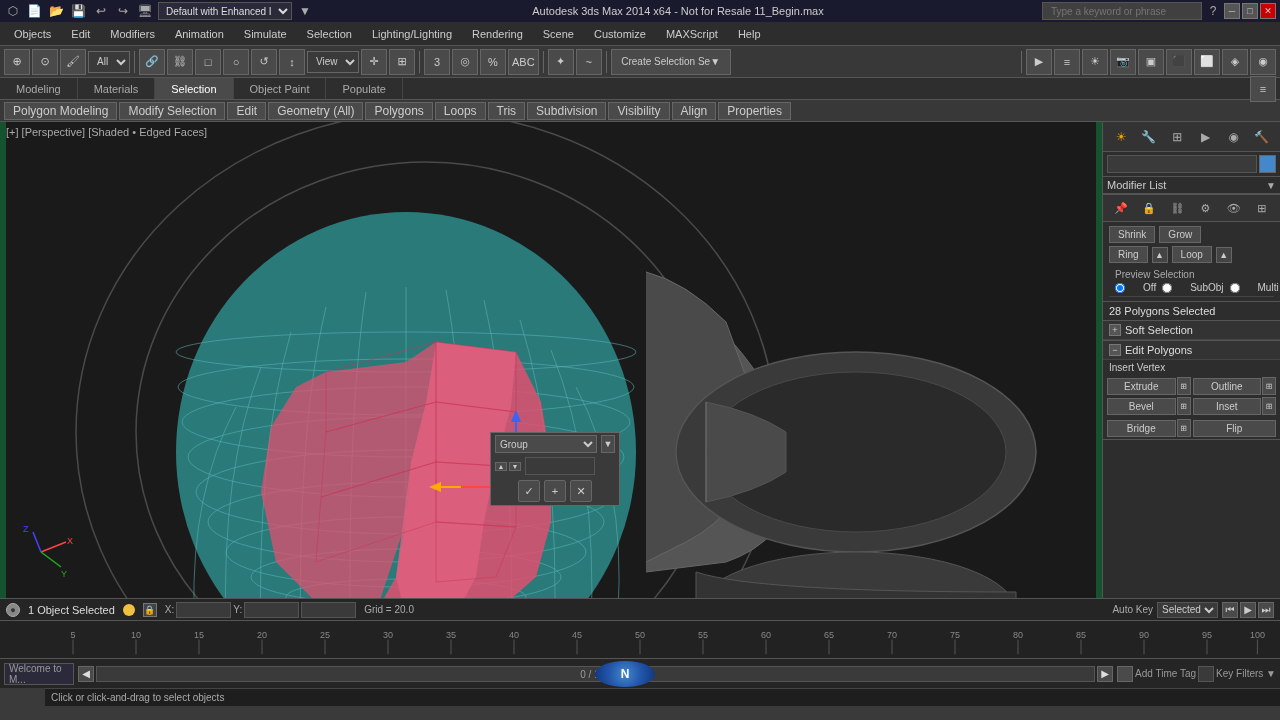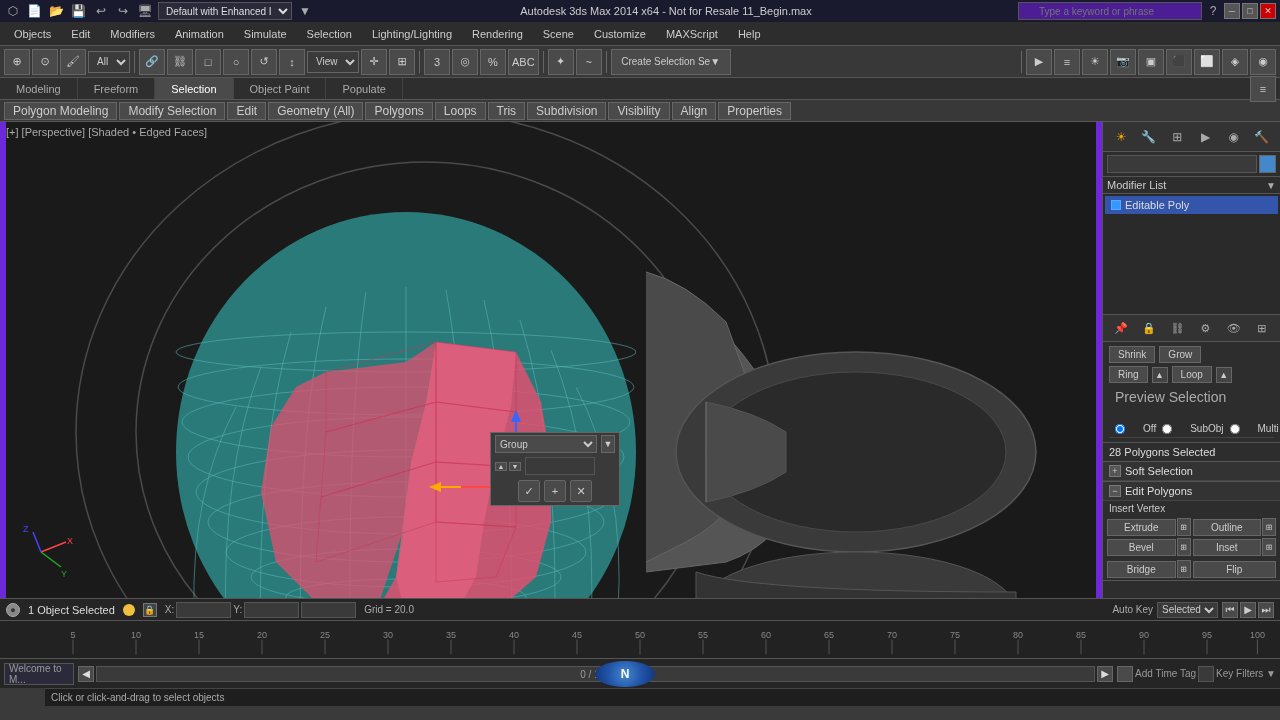--- a/index.html
+++ b/index.html
@@ -10,21 +10,21 @@
       width: 100%; height: 22px; background: #1a1a2e;
       display: flex; align-items: center; justify-content: space-between;
       padding: 0 4px; color: #ccc; font-size: 11px;
     }
     #titlebar .left { display: flex; align-items: center; gap: 4px; }
     #titlebar .center { flex: 1; text-align: center; font-size: 11px; color: #ccc; }
     #titlebar .right { display: flex; align-items: center; gap: 2px; }
     .title-btn { width: 16px; height: 16px; background: #555; border: 1px solid #777; cursor: pointer; font-size: 9px; display: flex; align-items: center; justify-content: center; color: #ccc; }
     .title-btn.close { background: #c00; }
     .workspace-dropdown { background: #2a2a3a; border: 1px solid #555; color: #ddd; font-size: 10px; padding: 1px 3px; cursor: pointer; height: 18px; }
-    .search-box { width: 184px; height: 18px; background: #4c1d95; border: 1px solid #555; color: #999; font-size: 10px; padding: 0 20px; }
+    .search-box { width: 160px; height: 18px; background: #404040; border: 1px solid #555; color: #999; font-size: 10px; padding: 0 8px; }
     .icon-btn { width: 18px; height: 18px; display: flex; align-items: center; justify-content: center; cursor: pointer; color: #aaa; font-size: 12px; }
 
     
     #menubar {
       width: 100%; height: 24px; background: #2d2d2d;
       display: flex; align-items: center; padding: 0 4px;
       border-bottom: 1px solid #555;
     }
     .menu-item { padding: 2px 10px; cursor: pointer; font-size: 11px; color: #ccc; }
 
@@ -55,21 +55,21 @@
     }
     .sub-btn { padding: 1px 8px; height: 18px; background: #4a4a4a; border: 1px solid #666; cursor: pointer; font-size: 12px; color: #ccc; display: flex; align-items: center; }
 
     
     #main {
       display: flex; width: 100%; height: 476px;
     }
 
     
     #viewport {
-      flex: 1; background: #6d28d9; position: relative; overflow: hidden;
+      flex: 1; background: #14532d; position: relative; overflow: hidden;
     }
     #viewport-label {
       position: absolute; top: 4px; left: 6px; color: #aaa; font-size: 11px; z-index: 10;
     }
 
     
     #rightpanel {
       width: 178px; background: #2d2d2d; border-left: 1px solid #555;
       display: flex; flex-direction: column;
     }
@@ -165,21 +165,21 @@
     .popup-row { display: flex; align-items: center; padding: 2px 4px; gap: 4px; }
     .popup-dropdown { height: 18px; background: #4a4a4a; border: 1px solid #666; color: #ccc; font-size: 10px; flex: 1; }
     .popup-arrow { width: 14px; height: 18px; background: #4a4a4a; border: 1px solid #666; display: flex; align-items: center; justify-content: center; font-size: 9px; color: #ccc; cursor: pointer; }
     .popup-input { height: 18px; background: #3a3a3a; border: 1px solid #555; color: #ccc; font-size: 10px; width: 70px; padding: 0 3px; }
     .popup-spin-btn { width: 12px; height: 9px; background: #4a4a4a; border: 1px solid #666; display: flex; align-items: center; justify-content: center; font-size: 7px; color: #ccc; cursor: pointer; }
     .popup-actions { display: flex; align-items: center; justify-content: center; gap: 4px; padding: 3px; }
     .popup-action-btn { width: 22px; height: 22px; background: #4a4a4a; border: 1px solid #666; cursor: pointer; display: flex; align-items: center; justify-content: center; font-size: 11px; color: #ccc; border-radius: 2px; }
 
     
     .preview-sel { padding: 3px 6px; border-bottom: 1px solid #444; }
-    .preview-title { font-size: 14px; color: #aaa; margin-bottom: 18px; }
+    .preview-title { font-size: 10px; color: #aaa; margin-bottom: 2px; }
     .radio-row { display: flex; gap: 6px; align-items: center; }
     .radio-item { display: flex; align-items: center; gap: 18px; font-size: 10px; color: #ccc; cursor: pointer; }
     input[type="radio"] { width: 10px; height: 10px; cursor: pointer; }
   </style>
 </head>
 <body>
 
 <div id="titlebar">
   <div class="left">
     <div class="icon-btn">⬡</div>
@@ -257,21 +257,21 @@
   <div class="tb-btn">📷</div>
   <div class="tb-btn">▣</div>
   <div class="tb-btn">⬛</div>
   <div class="tb-btn">⬜</div>
   <div class="tb-btn">◈</div>
   <div class="tb-btn">◉</div>
 </div>
 
 <div id="modtabs">
   <div class="mod-tab">Modeling</div>
-  <div class="mod-tab">Freeform</div>
+  <div class="mod-tab">Materials</div>
   <div class="mod-tab active">Selection</div>
   <div class="mod-tab">Object Paint</div>
   <div class="mod-tab">Populate</div>
   <div style="margin-left: auto; display:flex; align-items:center; padding-right:4px;">
     <div class="tb-btn">≡</div>
   </div>
 </div>
 
 <div id="subtoolbar">
   <div class="sub-btn">Polygon Modeling</div>
@@ -404,26 +404,20 @@
     <div id="object-name">
       <input class="obj-name-input" type="text" style="">
       <div class="obj-color"></div>
     </div>
 
     <div id="modifier-list-row">
       <span class="mod-list-label">Modifier List</span>
       <span class="mod-list-arrow">▼</span>
     </div>
 
-    <div id="modifier-stack">
-      <div class="stack-item active">
-        <div class="stack-dot"></div>
-        <span>Editable Poly</span>
-      </div>
-    </div>
 
     <div id="transform-icons">
       <div class="trans-icon">📌</div>
       <div class="trans-icon">🔒</div>
       <div class="trans-icon">⛓</div>
       <div class="trans-icon">⚙</div>
       <div class="trans-icon">👁</div>
       <div class="trans-icon">⊞</div>
     </div>
 

